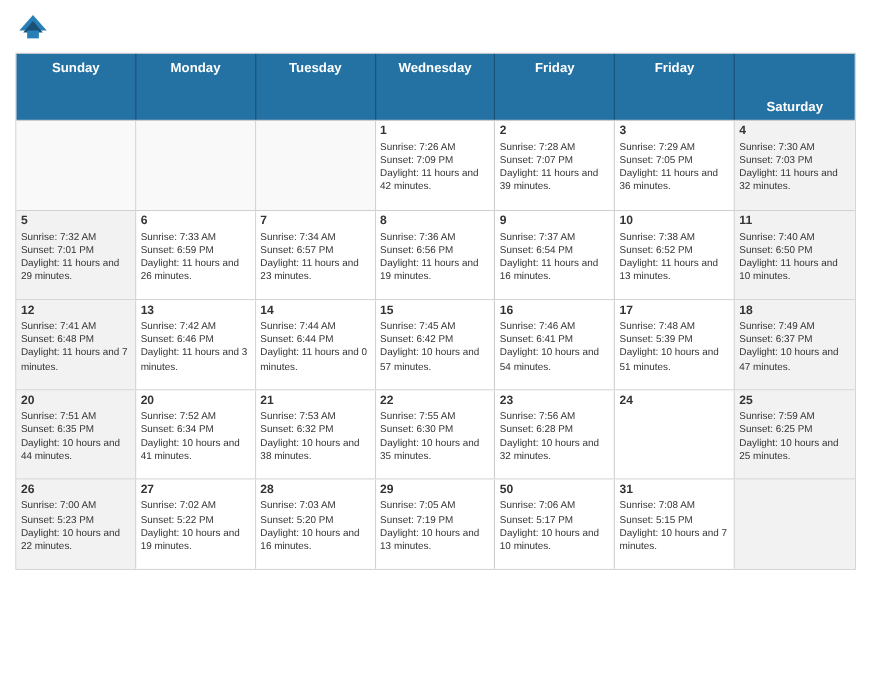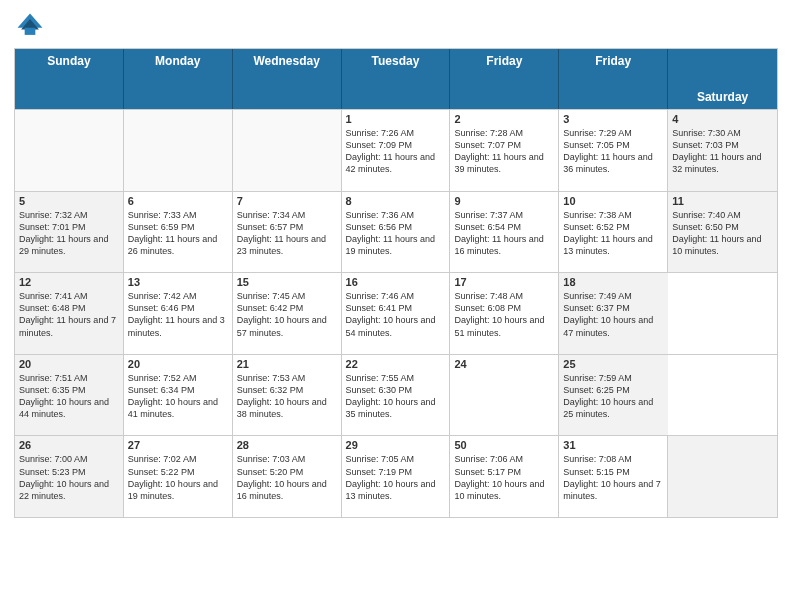--- a/index.html
+++ b/index.html
@@ -134,22 +134,22 @@
     <div class="title-block">
       <div class="month-title"></div>
       <div class="subtitle"></div>
     </div>
   </div>
 
   <div class="calendar">
     <div class="cal-header-row">
     <div class="cal-header-cell">Sunday</div>
         <div class="cal-header-cell">Monday</div>
+        <div class="cal-header-cell">Tuesday</div>
         <div class="cal-header-cell">Wednesday</div>
-        <div class="cal-header-cell">Tuesday</div>
         <div class="cal-header-cell">Friday</div>
         <div class="cal-header-cell">Friday</div>
         <div class="cal-header-cell">Saturday</div>
       </div>
     <div class="cal-body">
     <div class="cal-row">
           <div class="cal-cell empty"></div>
           <div class="cal-cell empty"></div>
           <div class="cal-cell empty"></div>
           <div class="cal-cell">
@@ -228,35 +228,41 @@
 Sunset: 6:48 PM
 Daylight: 11 hours and 7 minutes.</div>
           </div>
           <div class="cal-cell">
             <div class="day-num">13</div>
             <div class="day-info">Sunrise: 7:42 AM
 Sunset: 6:46 PM
 Daylight: 11 hours and 3 minutes.</div>
           </div>
           <div class="cal-cell">
+            <div class="day-num">14</div>
+            <div class="day-info">Sunrise: 7:44 AM
+Sunset: 6:44 PM
+Daylight: 11 hours and 0 minutes.</div>
+          </div>
+          <div class="cal-cell">
             <div class="day-num">15</div>
             <div class="day-info">Sunrise: 7:45 AM
 Sunset: 6:42 PM
 Daylight: 10 hours and 57 minutes.</div>
           </div>
           <div class="cal-cell">
             <div class="day-num">16</div>
             <div class="day-info">Sunrise: 7:46 AM
 Sunset: 6:41 PM
 Daylight: 10 hours and 54 minutes.</div>
           </div>
           <div class="cal-cell">
             <div class="day-num">17</div>
             <div class="day-info">Sunrise: 7:48 AM
-Sunset: 6:08 PM
+Sunset: 5:39 PM
 Daylight: 10 hours and 51 minutes.</div>
           </div>
           <div class="cal-cell shaded">
             <div class="day-num">18</div>
             <div class="day-info">Sunrise: 7:49 AM
 Sunset: 6:37 PM
 Daylight: 10 hours and 47 minutes.</div>
           </div>
         </div>
         <div class="cal-row">
@@ -276,20 +282,26 @@
             <div class="day-num">21</div>
             <div class="day-info">Sunrise: 7:53 AM
 Sunset: 6:32 PM
 Daylight: 10 hours and 38 minutes.</div>
           </div>
           <div class="cal-cell">
             <div class="day-num">22</div>
             <div class="day-info">Sunrise: 7:55 AM
 Sunset: 6:30 PM
 Daylight: 10 hours and 35 minutes.</div>
+          </div>
+          <div class="cal-cell">
+            <div class="day-num">23</div>
+            <div class="day-info">Sunrise: 7:56 AM
+Sunset: 6:28 PM
+Daylight: 10 hours and 32 minutes.</div>
           </div>
           <div class="cal-cell">
             <div class="day-num">24</div>
           </div>
           <div class="cal-cell shaded">
             <div class="day-num">25</div>
             <div class="day-info">Sunrise: 7:59 AM
 Sunset: 6:25 PM
 Daylight: 10 hours and 25 minutes.</div>
           </div>

